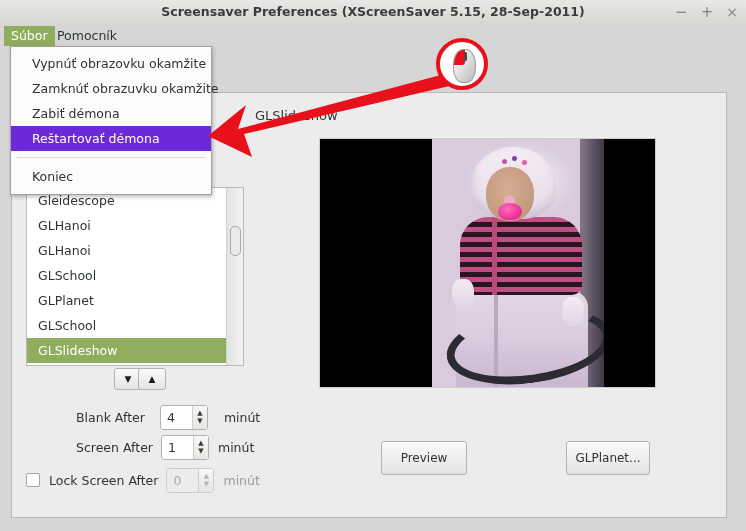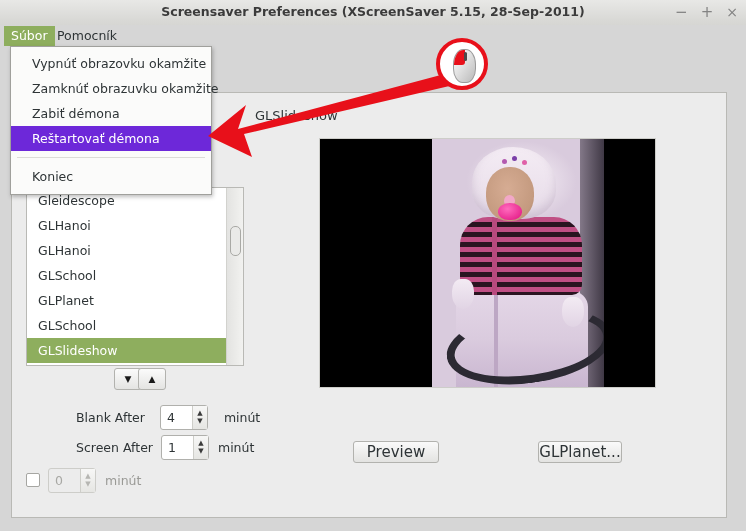--- a/index.html
+++ b/index.html
@@ -221,26 +221,26 @@
     border-top-color: transparent; border-left-color: #2c2a33;
     transform: rotate(-8deg);
   }
   #stroller-side {
     position: absolute; right: -2px; top: 0; width: 26px; height: 248px;
     background: linear-gradient(to right, rgba(60,52,66,0.55), #3a3340);
   }
 
   
   .gbtn {
-    position: absolute; height: 22px; z-index: 7;
+    position: absolute; height: 34px; z-index: 7;
     background: linear-gradient(to bottom, #fafafa, #e3e3e1);
     border: 1px solid #b2b2ae; border-radius: 3px;
     box-sizing: border-box;
     display: flex; align-items: center; justify-content: center;
-    font-size: 15px; color: #2e3436;
+    font-size: 12px; color: #2e3436; margin-left: 28px;
   }
   #btn-preview  { left: 353px; top: 441px; width: 86px; }
   #btn-settings { left: 538px; top: 441px; width: 84px; }
 
   
   #annot { position: absolute; left: 0; top: 0; width: 746px; height: 531px; z-index: 60; pointer-events: none; }
   #mouse-badge {
     position: absolute; left: 436px; top: 38px; width: 52px; height: 52px;
     border-radius: 50%; background: #ffffff; border: 4px solid #e8101a;
     box-sizing: border-box; z-index: 61;
@@ -318,20 +318,21 @@
     <span class="sbtns">
       <span>▲</span>
       <span>▼</span>
     </span>
   </span>
   <span class="funit">minút</span>
 </div>
 
 <div id="row-lock" class="frow">
   <span class="chk"></span>
+  <span class="flabel" style="margin-left:9px">Lock Screen After</span>
   <span class="spin dis">
     <span class="sval">0</span>
     <span class="sbtns">
       <span>▲</span>
       <span>▼</span>
     </span>
   </span>
   <span class="funit dim">minút</span>
 </div>
 

